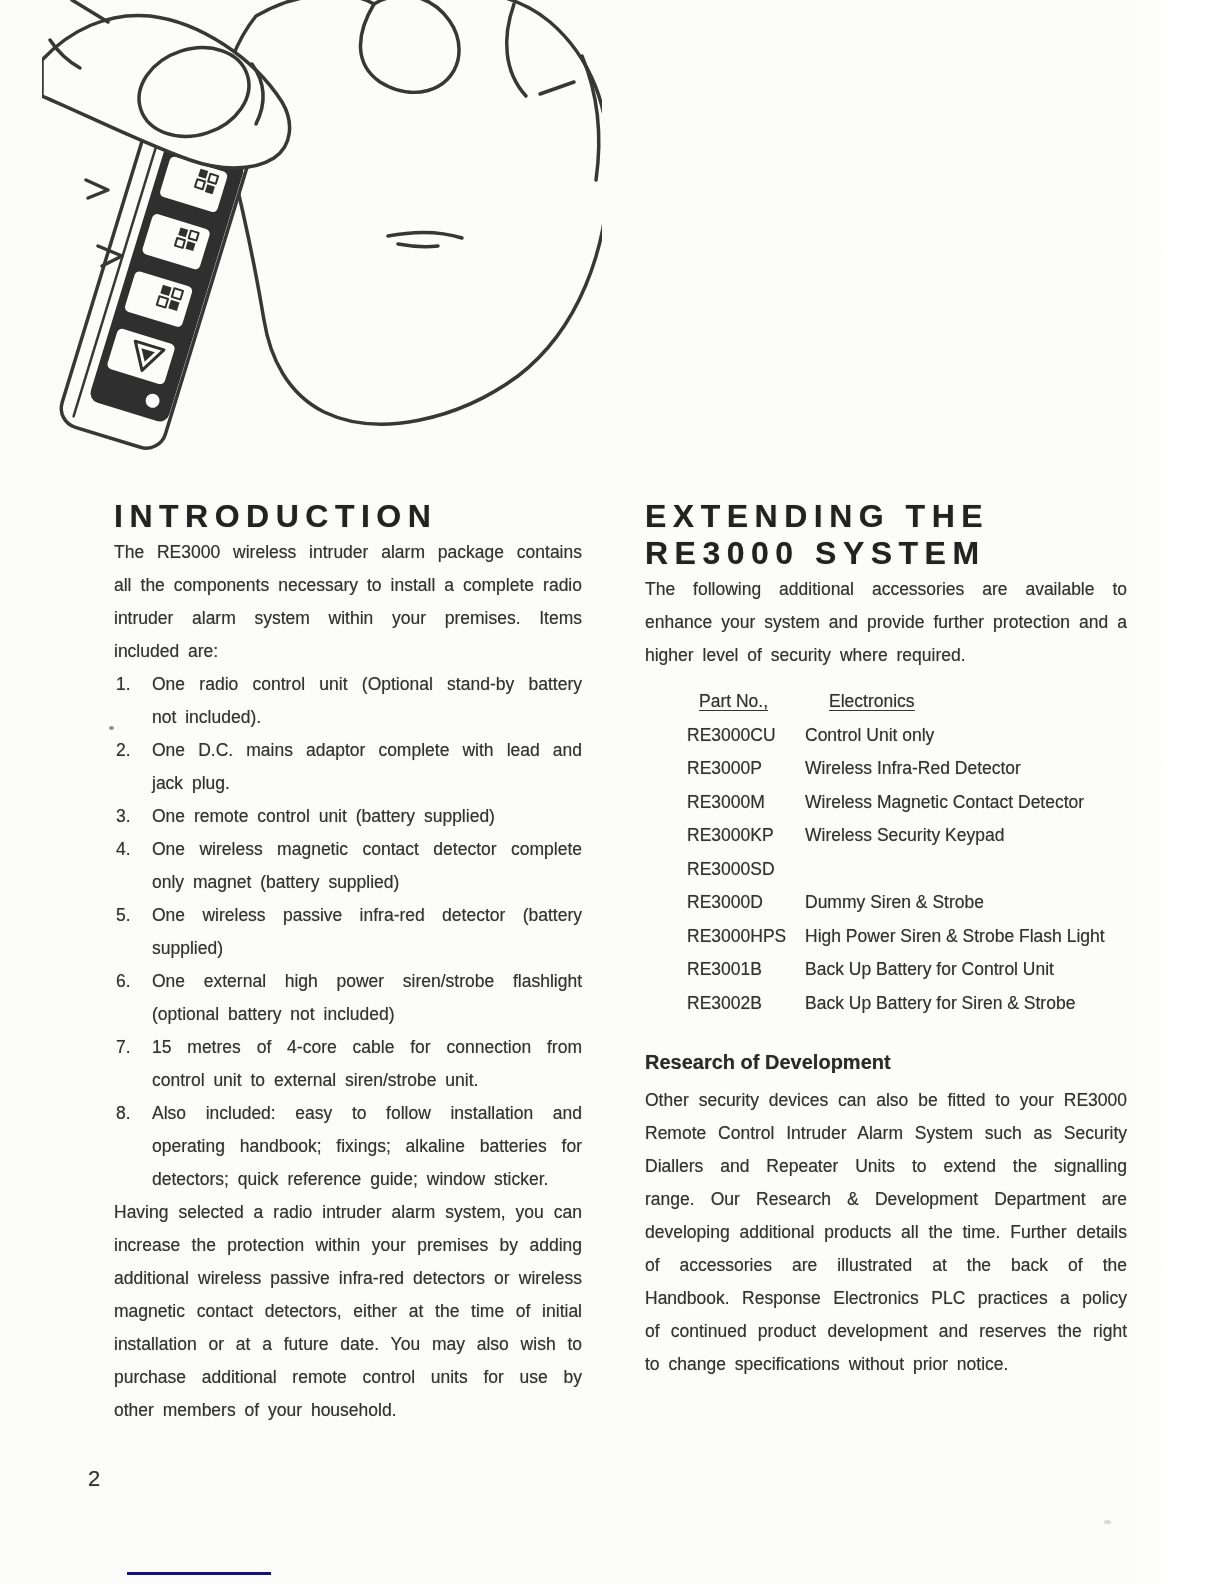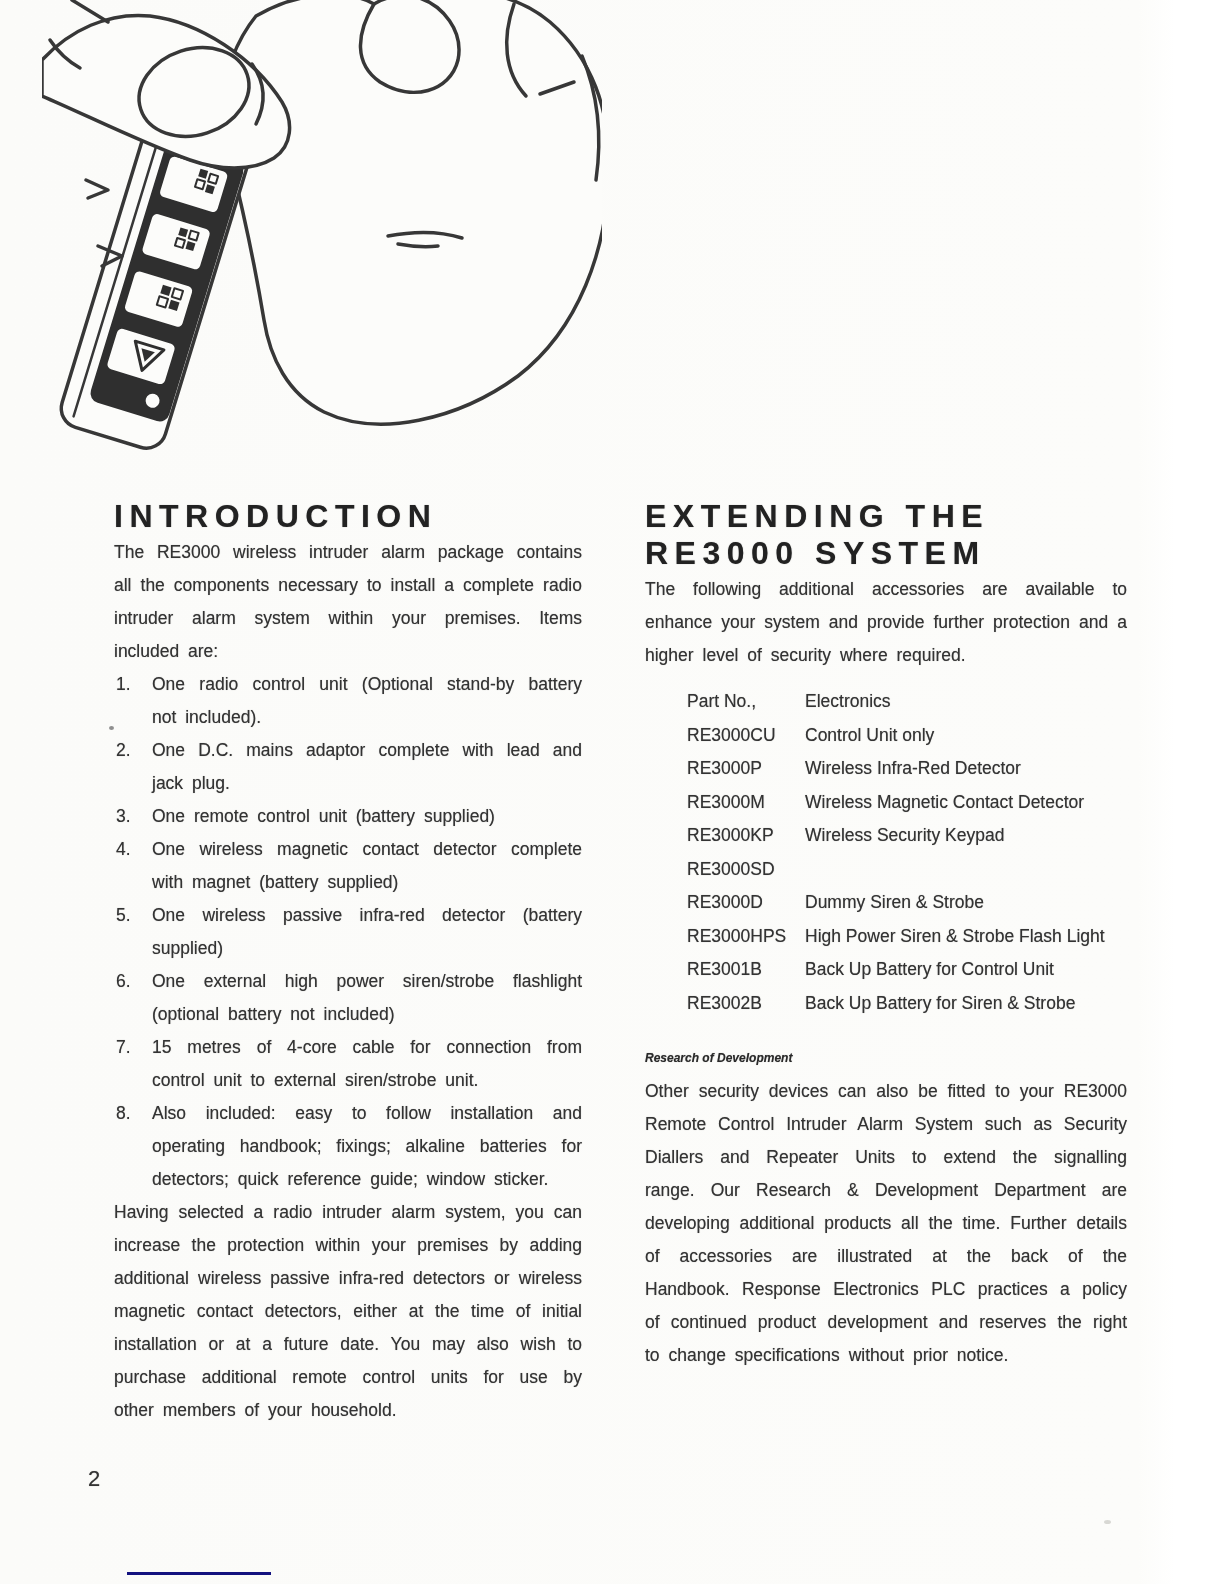--- a/index.html
+++ b/index.html
@@ -36,26 +36,25 @@
   li.item .num{position:absolute;left:2px;top:0;}
   
   .parts{
     margin:13px 0 0 42px;
     font-size:17.5px;line-height:33.5px;color:#333;
     text-shadow:0 0 .8px rgba(50,50,50,.55);
   }
   .parts .row{display:flex;}
   .parts .c1{width:118px;flex:none;}
   .parts .c2{flex:1;}
-  .parts .hdr span{text-underline-offset:3px;}
+  .parts .hdr span{text-decoration:underline;text-underline-offset:3px;margin-left:12px;}
   h2.research{
-    font-size:12px;font-weight:700;color:#2a2a2a;
+    font-size:20px;font-weight:700;color:#2a2a2a;
     margin:31px 0 10px 0;
     text-shadow:0 0 .8px rgba(42,42,42,.5);
-    font-style:italic;
   }
   
   .page-number{
     position:absolute;left:88px;top:1466px;
     font-size:22px;color:#333;
     text-shadow:0 0 .8px rgba(50,50,50,.55);
   }
   .blue-line{position:absolute;left:127px;top:1572px;width:144px;height:3px;background:#13127f;}
   .stray-dot{position:absolute;left:109px;top:726px;width:5px;height:4px;border-radius:50%;background:#8f8f8f;}
   .speck{position:absolute;left:1104px;top:1520px;width:7px;height:4px;border-radius:50%;background:#d8d8d4;}
@@ -156,21 +155,21 @@
           <span class="txt">One D.C. mains adaptor complete with lead and jack plug.</span>
         </li>
 
         <li class="item body-text">
           <span class="num">3.</span>
           <span class="txt">One remote control unit (battery supplied)</span>
         </li>
 
         <li class="item body-text">
           <span class="num">4.</span>
-          <span class="txt">One wireless magnetic contact detector complete with magnet (battery supplied)</span>
+          <span class="txt">One wireless magnetic contact detector complete only magnet (battery supplied)</span>
         </li>
 
         <li class="item body-text">
           <span class="num">5.</span>
           <span class="txt">One wireless passive infra-red detector (battery supplied)</span>
         </li>
 
         <li class="item body-text">
           <span class="num">6.</span>
           <span class="txt">One external high power siren/strobe flashlight (optional battery not included)</span>

